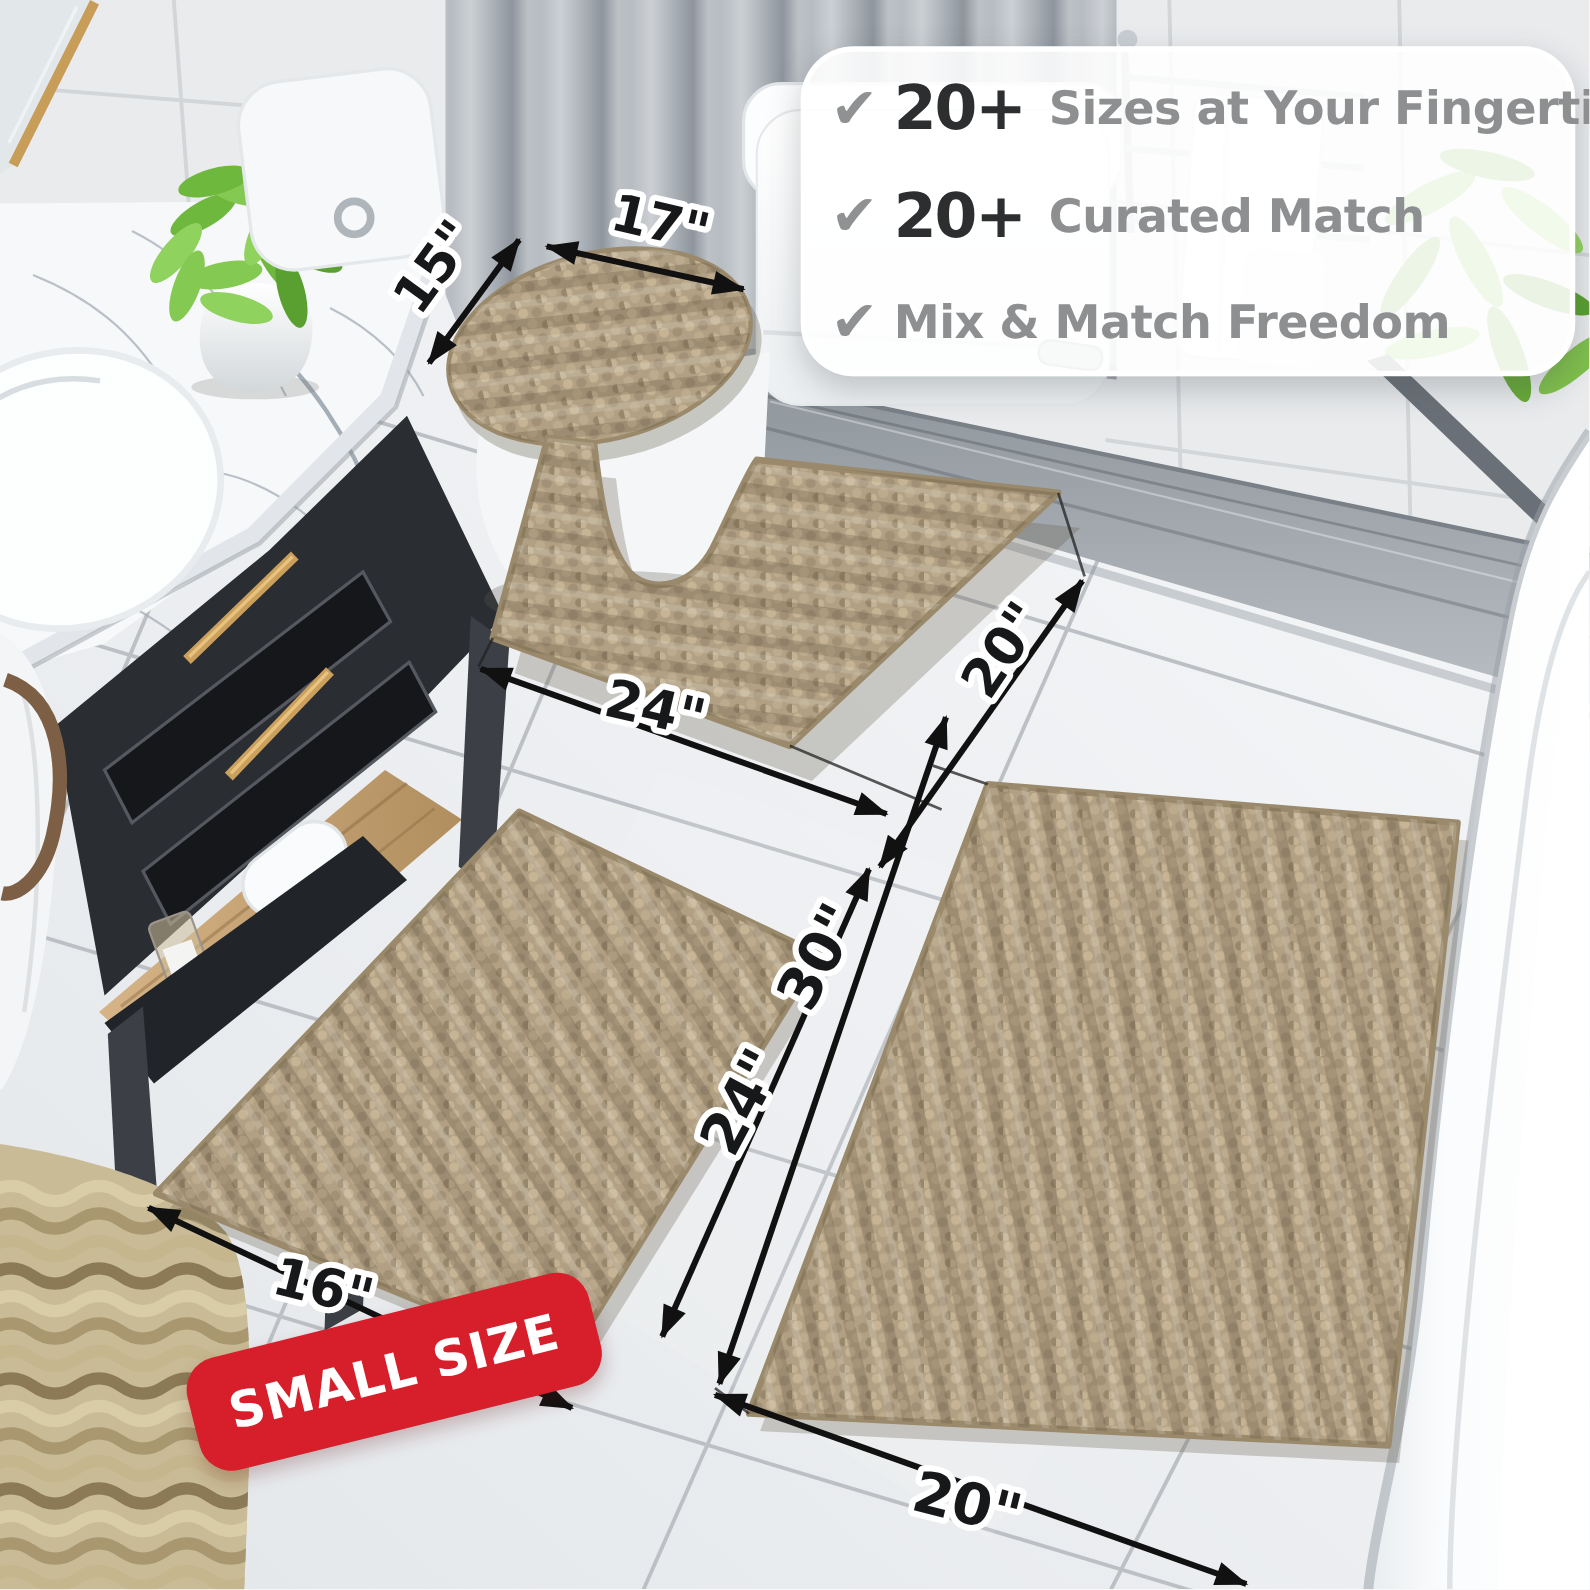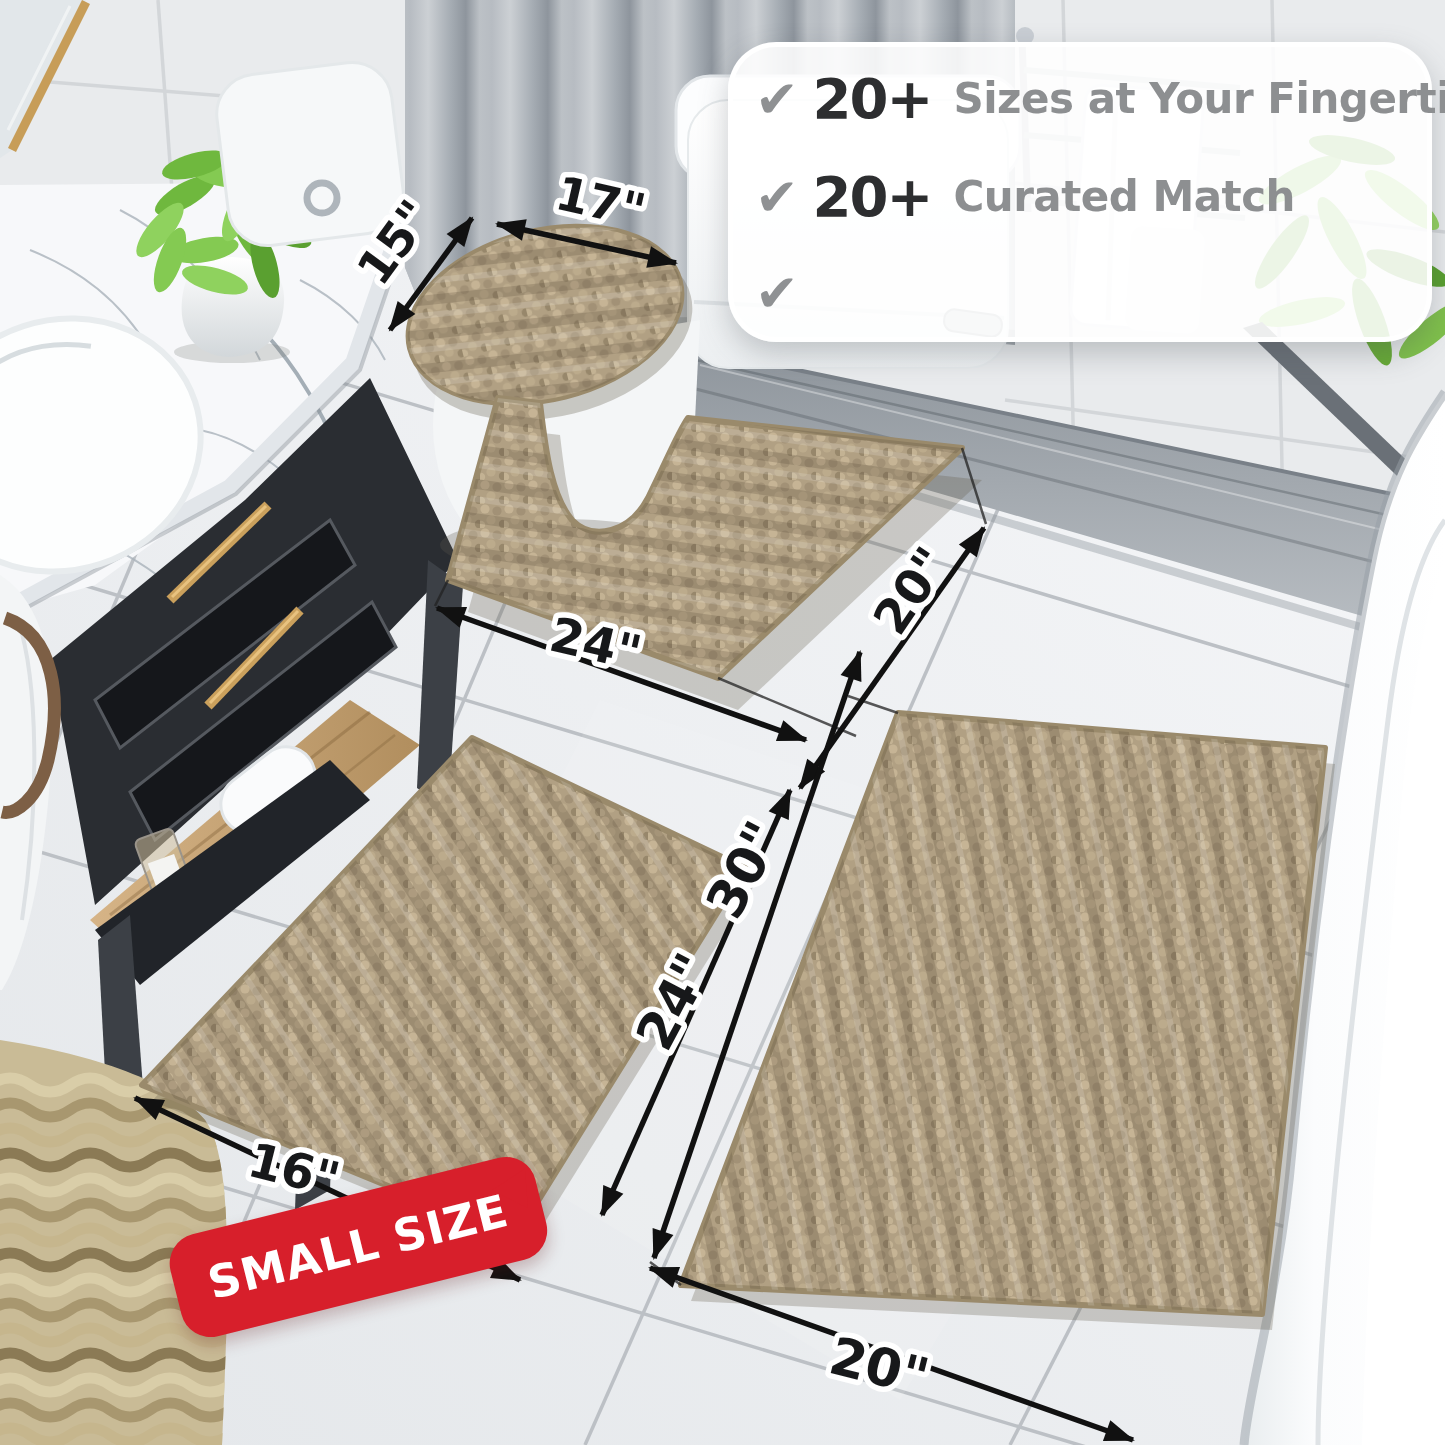--- a/index.html
+++ b/index.html
@@ -342,20 +342,21 @@
       <span class="feat-label">Sizes at Your Fingertips</span>
     </div>
     <div class="feat-row">
       <span class="check">✔</span>
       <span class="feat-num">20+</span>
       <span class="feat-label">Curated Match</span>
     </div>
     <div class="feat-row">
       <span class="check">✔</span>
       <span class="feat-num"></span>
+      <span class="feat-label">Mix &amp; Match Freedom</span>
     </div>
   </div>
 
   <div class="badge">
     <span>SMALL SIZE</span>
     <div class="badge-tail"></div>
   </div>
 </div>
 
 </body></html>

